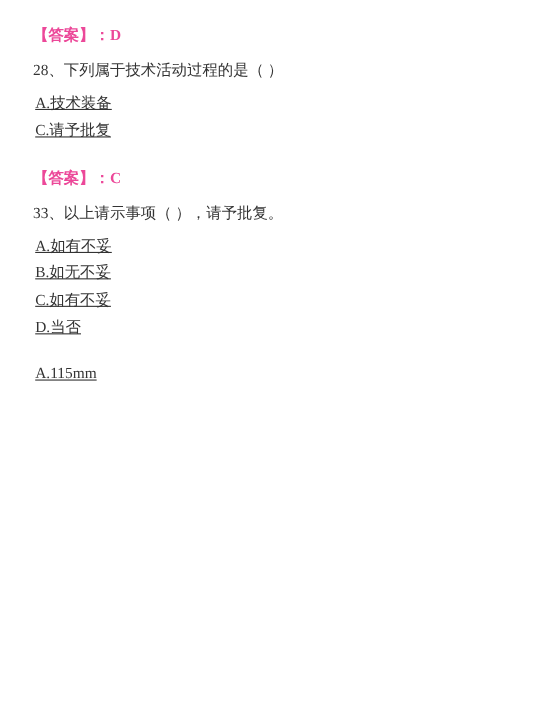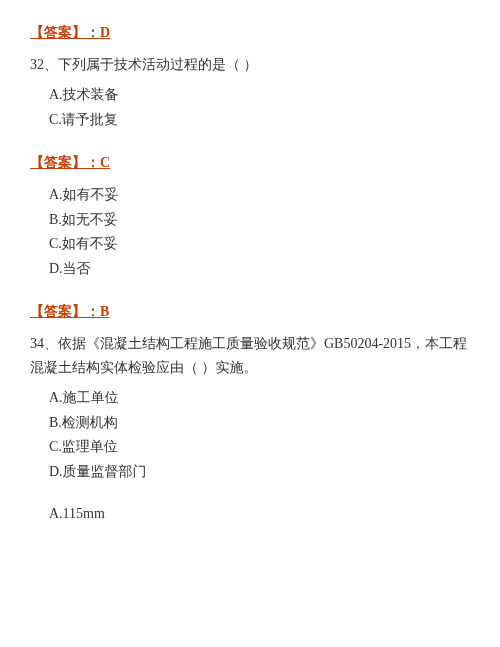--- a/index.html
+++ b/index.html
@@ -14,69 +14,60 @@
       font-family: "SimSun", "宋体", serif;
       font-size: 14px;
       color: #333333;
       padding: 20px 30px;
       line-height: 1.8;
     }
     .section {
       margin-bottom: 18px;
     }
     .answer-line {
-      color: #c2410c;
+      color: #ec4899;
       margin-bottom: 8px;
-      text-decoration: underline;
     }
     .answer-bracket {
       font-weight: bold;
     }
     .question-text {
       margin-bottom: 6px;
       line-height: 1.7;
     }
     .option {
-      margin-left: 19px;
+      margin-left: 2px;
       margin-bottom: 1px;
       line-height: 1.7;
+      text-decoration: underline;
     }
   </style>
 </head>
 <body>
 
 <div>
 
   <div class="section">
     <div class="answer-line">
       <span class="answer-bracket">【答案】：D</span>
     </div>
-    <div class="question-text">32、下列属于技术活动过程的是（   ）</div>
+    <div class="question-text">28、下列属于技术活动过程的是（   ）</div>
     <div class="option">A.技术装备</div>
     <div class="option">C.请予批复</div>
   </div>
 
   <div class="section">
     <div class="answer-line">
       <span class="answer-bracket">【答案】：C</span>
     </div>
+    <div class="question-text">33、以上请示事项（   ），请予批复。</div>
     <div class="option">A.如有不妥</div>
     <div class="option">B.如无不妥</div>
     <div class="option">C.如有不妥</div>
     <div class="option">D.当否</div>
   </div>
 
-  <div class="section">
-    <div class="answer-line">
-      <span class="answer-bracket">【答案】：B</span>
-    </div>
-    <div class="question-text">34、依据《混凝土结构工程施工质量验收规范》GB50204-2015，本工程混凝土结构实体检验应由（   ）实施。</div>
-    <div class="option">A.施工单位</div>
-    <div class="option">B.检测机构</div>
-    <div class="option">C.监理单位</div>
-    <div class="option">D.质量监督部门</div>
-  </div>
 
   <div class="section">
     <div class="option">A.115mm</div>
 
   </div>
 </div>
 
 </body></html>

